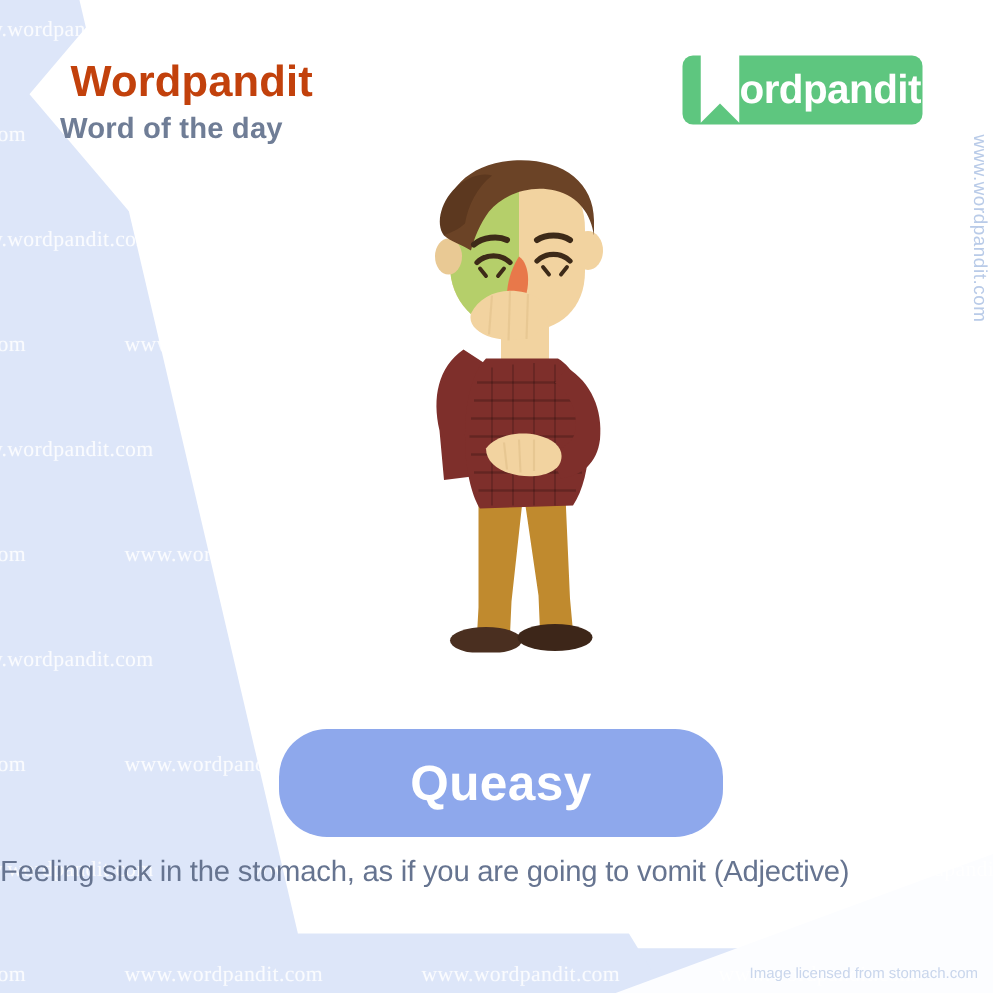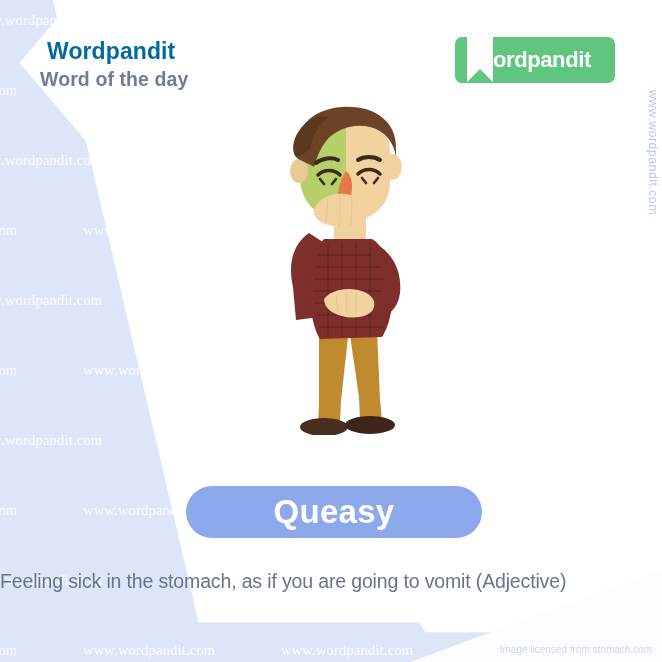--- a/index.html
+++ b/index.html
@@ -79,23 +79,23 @@
   }
 
   
   .brand-block {
     position: absolute;
     left: 40px;
     top: 38px;
     line-height: 1.18;
   }
   .brand-title {
-    font-size: 23px;
+    font-size: 29px;
     font-weight: bold;
-    color: #0369a1;
+    color: #c2410c;
     letter-spacing: 0.1px;
     padding-left: 7px;
   }
   .brand-sub {
     font-size: 19.5px;
     font-weight: bold;
     color: #6f7d96;
     letter-spacing: 0.1px;
     margin-top: 3px;
   }
@@ -110,21 +110,21 @@
     background: #5ec67f;
     border-radius: 7px;
     box-sizing: border-box;
   }
   .logo-text {
     position: absolute;
     left: 38px;
     top: 50%;
     transform: translateY(-50%);
     color: #ffffff;
-    font-size: 22px;
+    font-size: 27px;
     font-weight: bold;
     letter-spacing: -0.4px;
     white-space: nowrap;
   }
   .logo-bookmark {
     position: absolute;
     left: 12px;
     top: -9px;
     width: 26px;
     height: 54px;
@@ -138,21 +138,21 @@
     width: 170px;
     height: 330px;
   }
 
   
   .word-pill {
     position: absolute;
     left: 186px;
     top: 486px;
     width: 296px;
-    height: 52px;
+    height: 72px;
     background: #8ea8ec;
     border-radius: 32px;
     display: flex;
     align-items: center;
     justify-content: center;
   }
   .word-pill-text {
     color: #ffffff;
     font-size: 33px;
     font-weight: bold;

